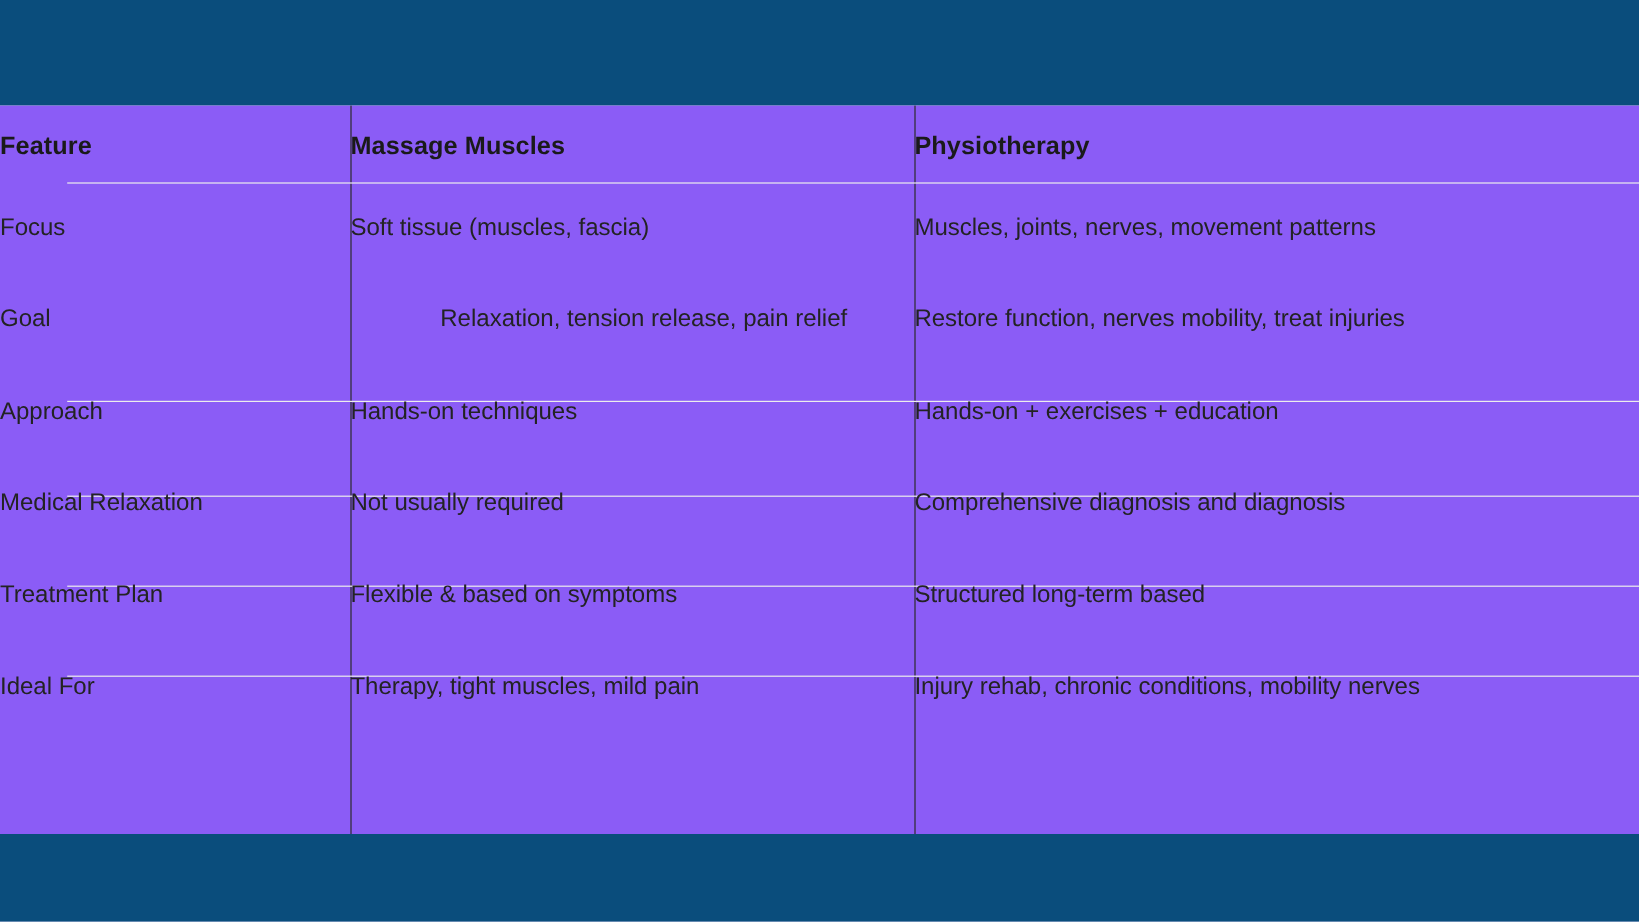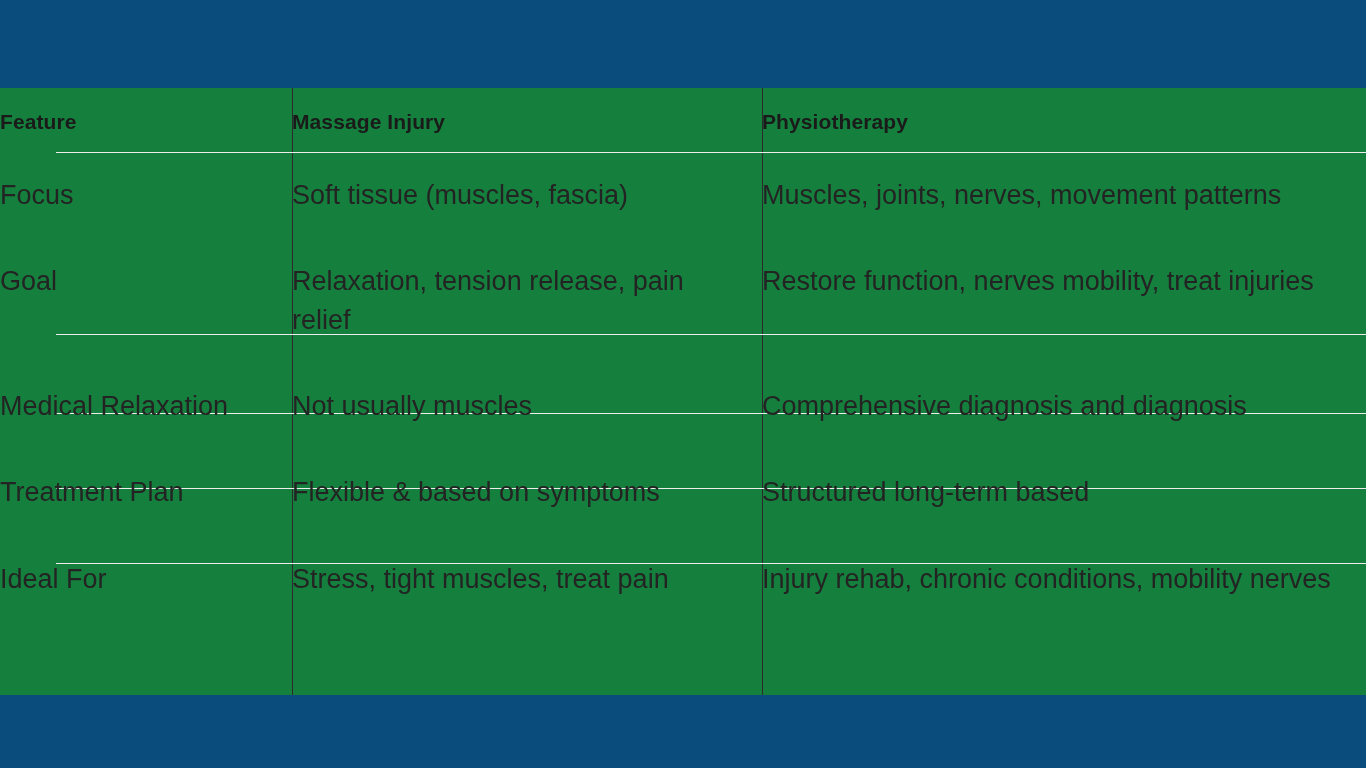--- a/index.html
+++ b/index.html
@@ -40,21 +40,21 @@
     height: 73px;
   }
 
   
   .table-wrap {
     position: absolute;
     top: 88px;
     left: 0;
     width: 1366px;
     height: 607px;
-    background: #15803d;
+    background: #8b5cf6;
   }
 
   
   .col-rule {
     position: absolute;
     top: 0;
     width: 1px;
     height: 607px;
     background: #2b2b2b;
   }
@@ -88,21 +88,21 @@
     font-size: 21px;
     font-weight: bold;
     color: #1a1a1a;
     letter-spacing: 0.1px;
     padding-top: 22px;
     box-sizing: border-box;
   }
 
   
   table.cmp tbody td {
-    font-size: 27px;
+    font-size: 20px;
     font-weight: normal;
     color: #232323;
     line-height: 1.42;
     padding-top: 24px;
     padding-bottom: 24px;
     box-sizing: border-box;
   }
 
   
   .rowline {
@@ -139,55 +139,60 @@
     <table class="cmp">
       <colgroup>
         <col class="c-feature">
         <col class="c-massage">
         <col class="c-physio">
       </colgroup>
 
       <thead>
         <tr>
           <th class="pad-feature">Feature</th>
-          <th class="pad-massage">Massage Injury</th>
+          <th class="pad-massage">Massage Muscles</th>
           <th class="pad-physio">Physiotherapy</th>
         </tr>
       </thead>
 
       <tbody>
 
         <tr>
           <td class="pad-feature">Focus</td>
           <td class="pad-massage">Soft tissue (muscles, fascia)</td>
           <td class="pad-physio">Muscles, joints, nerves, movement patterns</td>
         </tr>
 
         <tr>
           <td class="pad-feature">Goal</td>
-          <td class="pad-massage" style="padding-right:56px;">Relaxation, tension release, pain relief</td>
+          <td class="pad-massage" style="padding-right:56px;text-align:right;">Relaxation, tension release, pain relief</td>
           <td class="pad-physio">Restore function, nerves mobility, treat injuries</td>
         </tr>
 
+        <tr>
+          <td class="pad-feature">Approach</td>
+          <td class="pad-massage">Hands-on techniques</td>
+          <td class="pad-physio">Hands-on + exercises + education</td>
+        </tr>
 
         <tr>
           <td class="pad-feature">Medical Relaxation</td>
-          <td class="pad-massage">Not usually muscles</td>
+          <td class="pad-massage">Not usually required</td>
           <td class="pad-physio">Comprehensive diagnosis and diagnosis</td>
         </tr>
 
         <tr>
           <td class="pad-feature">Treatment Plan</td>
           <td class="pad-massage">Flexible &amp; based on symptoms</td>
           <td class="pad-physio">Structured long-term based</td>
         </tr>
 
         <tr>
           <td class="pad-feature">Ideal For</td>
-          <td class="pad-massage">Stress, tight muscles, treat pain</td>
+          <td class="pad-massage">Therapy, tight muscles, mild pain</td>
           <td class="pad-physio">Injury rehab, chronic conditions, mobility nerves</td>
         </tr>
 
       </tbody>
     </table>
   </div>
 
   <div class="band band-bottom" style="background: rgb(10, 77, 124);"></div>
 
 </div>

